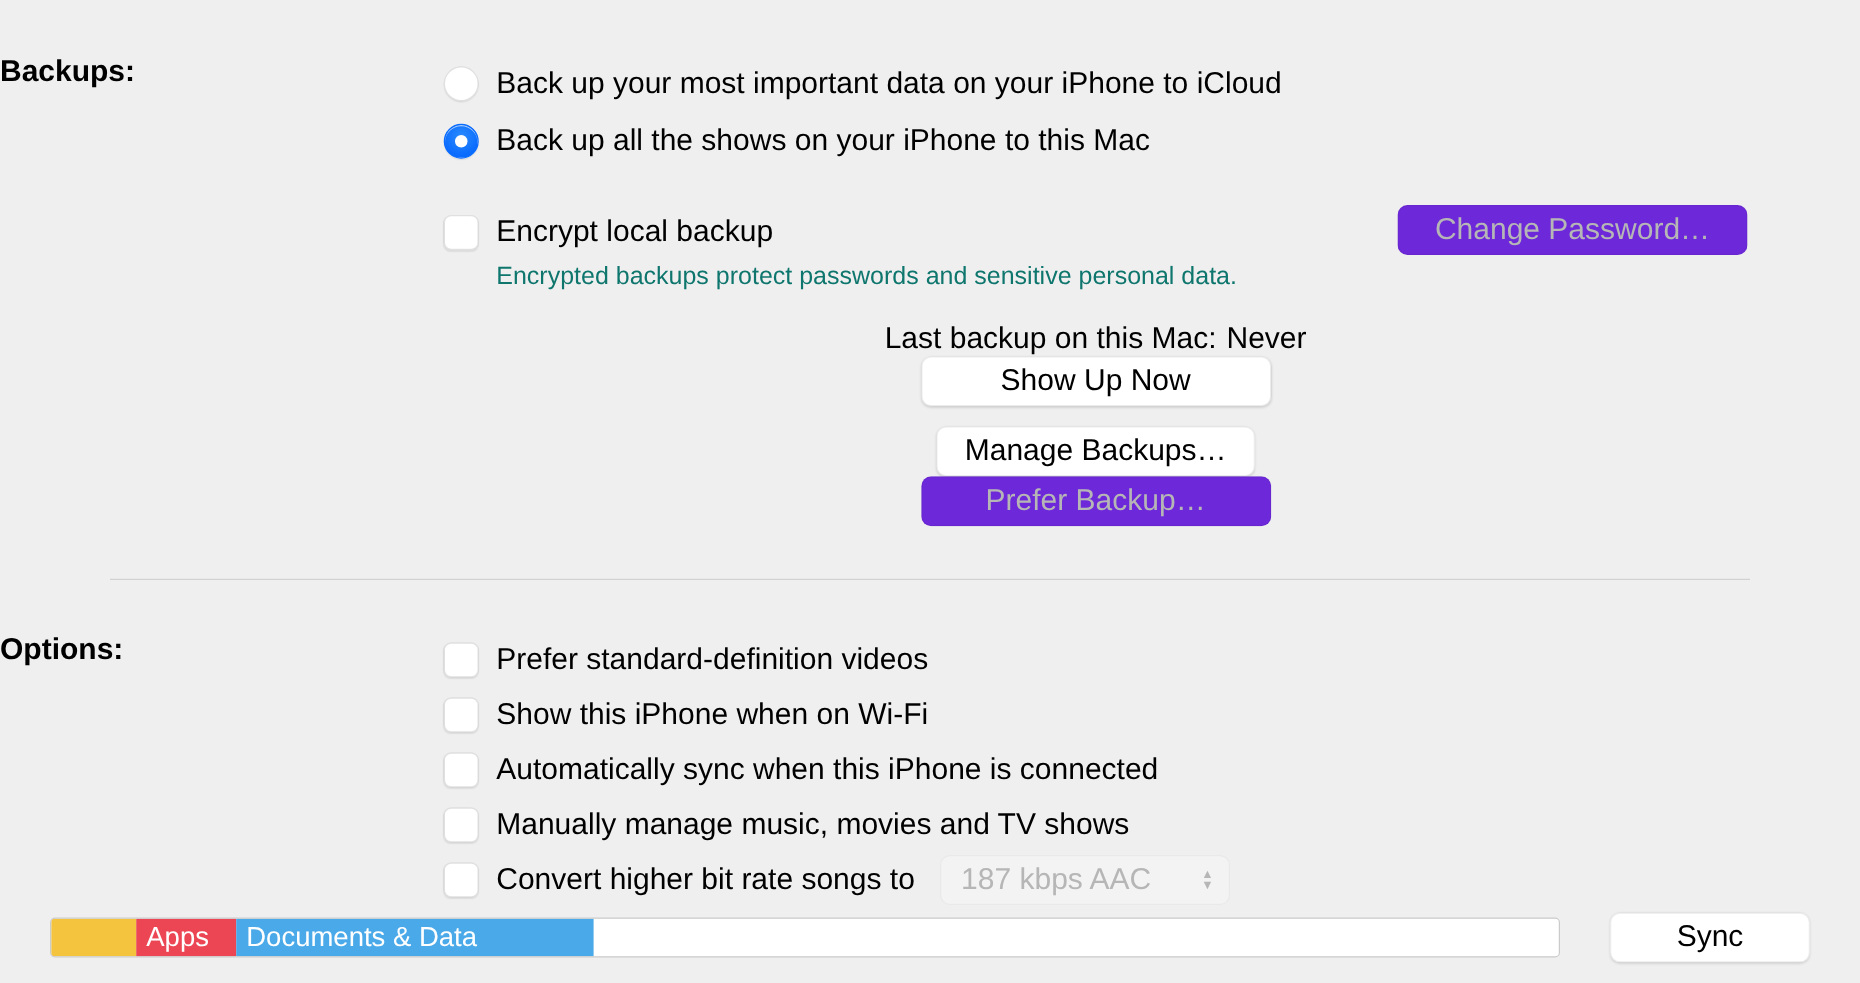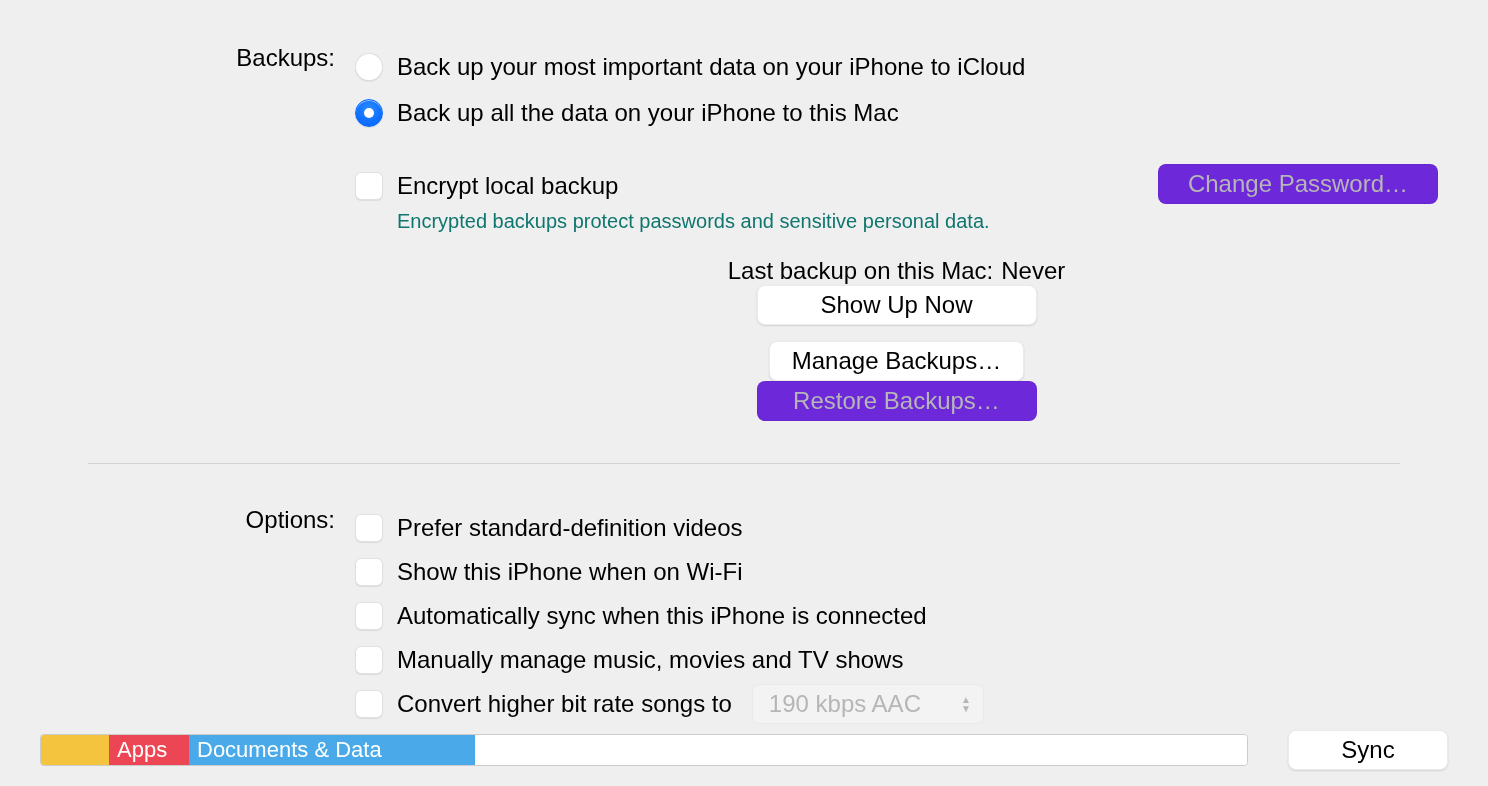--- a/index.html
+++ b/index.html
@@ -16,28 +16,27 @@
     position: relative;
     width: 1488px;
     height: 786px;
   }
   .section {
     display: flex;
     align-items: flex-start;
   }
   .section-label {
     width: 355px;
-    text-align: right;
-    font-weight: 400;
+    font-weight: 700;
     padding-right: 20px;
     flex-shrink: 0;
   }
   .section-body {
     flex: 1;
-    padding-right: 50px;
+    padding-right: 90px;
   }
   .row {
     display: flex;
     align-items: center;
     justify-content: flex-end;
   }
   .opt-line {
     display: flex;
     align-items: center;
     gap: 14px;
@@ -164,21 +163,21 @@
 <div class="section" style="padding-top:44px;">
   <div class="section-label">Backups:</div>
   <div class="section-body">
 
     <div class="opt-line" style="height:46px;">
       <span class="radio"></span>
       <span>Back up your most important data on your iPhone to iCloud</span>
     </div>
     <div class="opt-line" style="height:46px;">
       <span class="radio selected"></span>
-      <span>Back up all the data on your iPhone to this Mac</span>
+      <span>Back up all the shows on your iPhone to this Mac</span>
     </div>
 
     <div class="row" style="margin-top:28px; align-items:flex-start;">
       <div style="flex:1;">
         <div class="opt-line">
           <span class="checkbox"></span>
           <span>Encrypt local backup</span>
         </div>
         <div class="hint">Encrypted backups protect passwords and sensitive personal data.</div>
       </div>
@@ -188,21 +187,21 @@
     <div class="row" style="margin-top:24px;flex-direction:column;">
       <div style="display:flex; gap:8px;">
         <span>Last backup on this Mac:</span>
         <span>Never</span>
       </div>
       <div class="btn wide">Show Up Now</div>
     </div>
 
     <div class="row" style="margin-top:16px;flex-direction:column;">
       <div class="btn">Manage Backups…</div>
-      <div class="btn wide disabled">Restore Backups…</div>
+      <div class="btn wide disabled">Prefer Backup…</div>
     </div>
 
   </div>
 </div>
 
 <hr class="divider" style="margin:42px 88px 0 88px;">
 
 <div class="section" style="padding-top:42px;">
   <div class="section-label">Options:</div>
   <div class="section-body">
@@ -220,21 +219,21 @@
       <span>Automatically sync when this iPhone is connected</span>
     </div>
     <div class="opt-line">
       <span class="checkbox"></span>
       <span>Manually manage music, movies and TV shows</span>
     </div>
     <div class="opt-line">
       <span class="checkbox"></span>
       <span>Convert higher bit rate songs to</span>
       <span class="dropdown" style="margin-left:6px;">
-        <span>190 kbps AAC</span>
+        <span>187 kbps AAC</span>
         <span class="arrows">
           <span>▲</span>
               <span>▼</span>
         </span>
       </span>
     </div>
 
   </div>
 </div>
 

